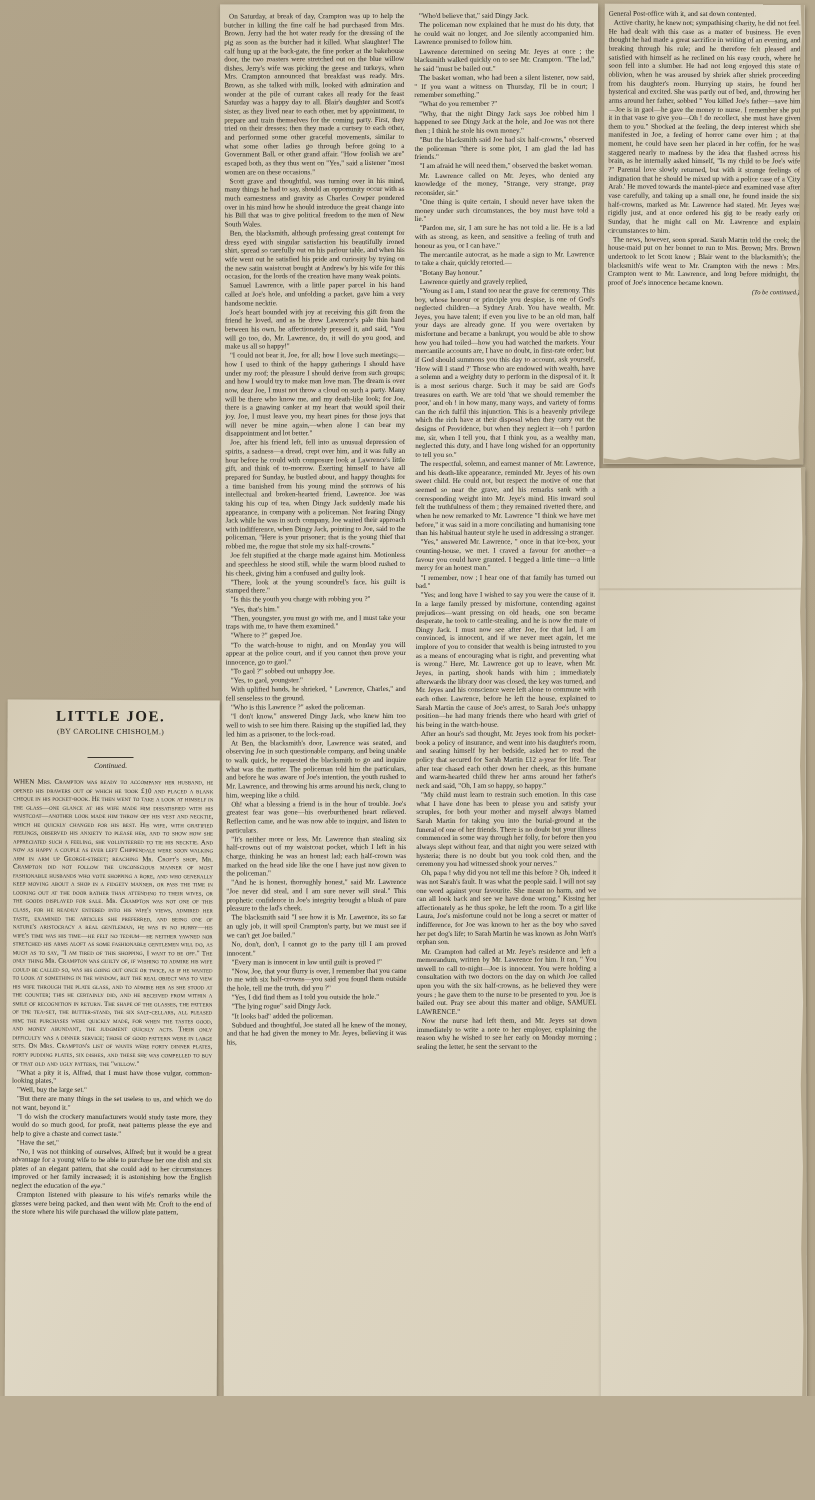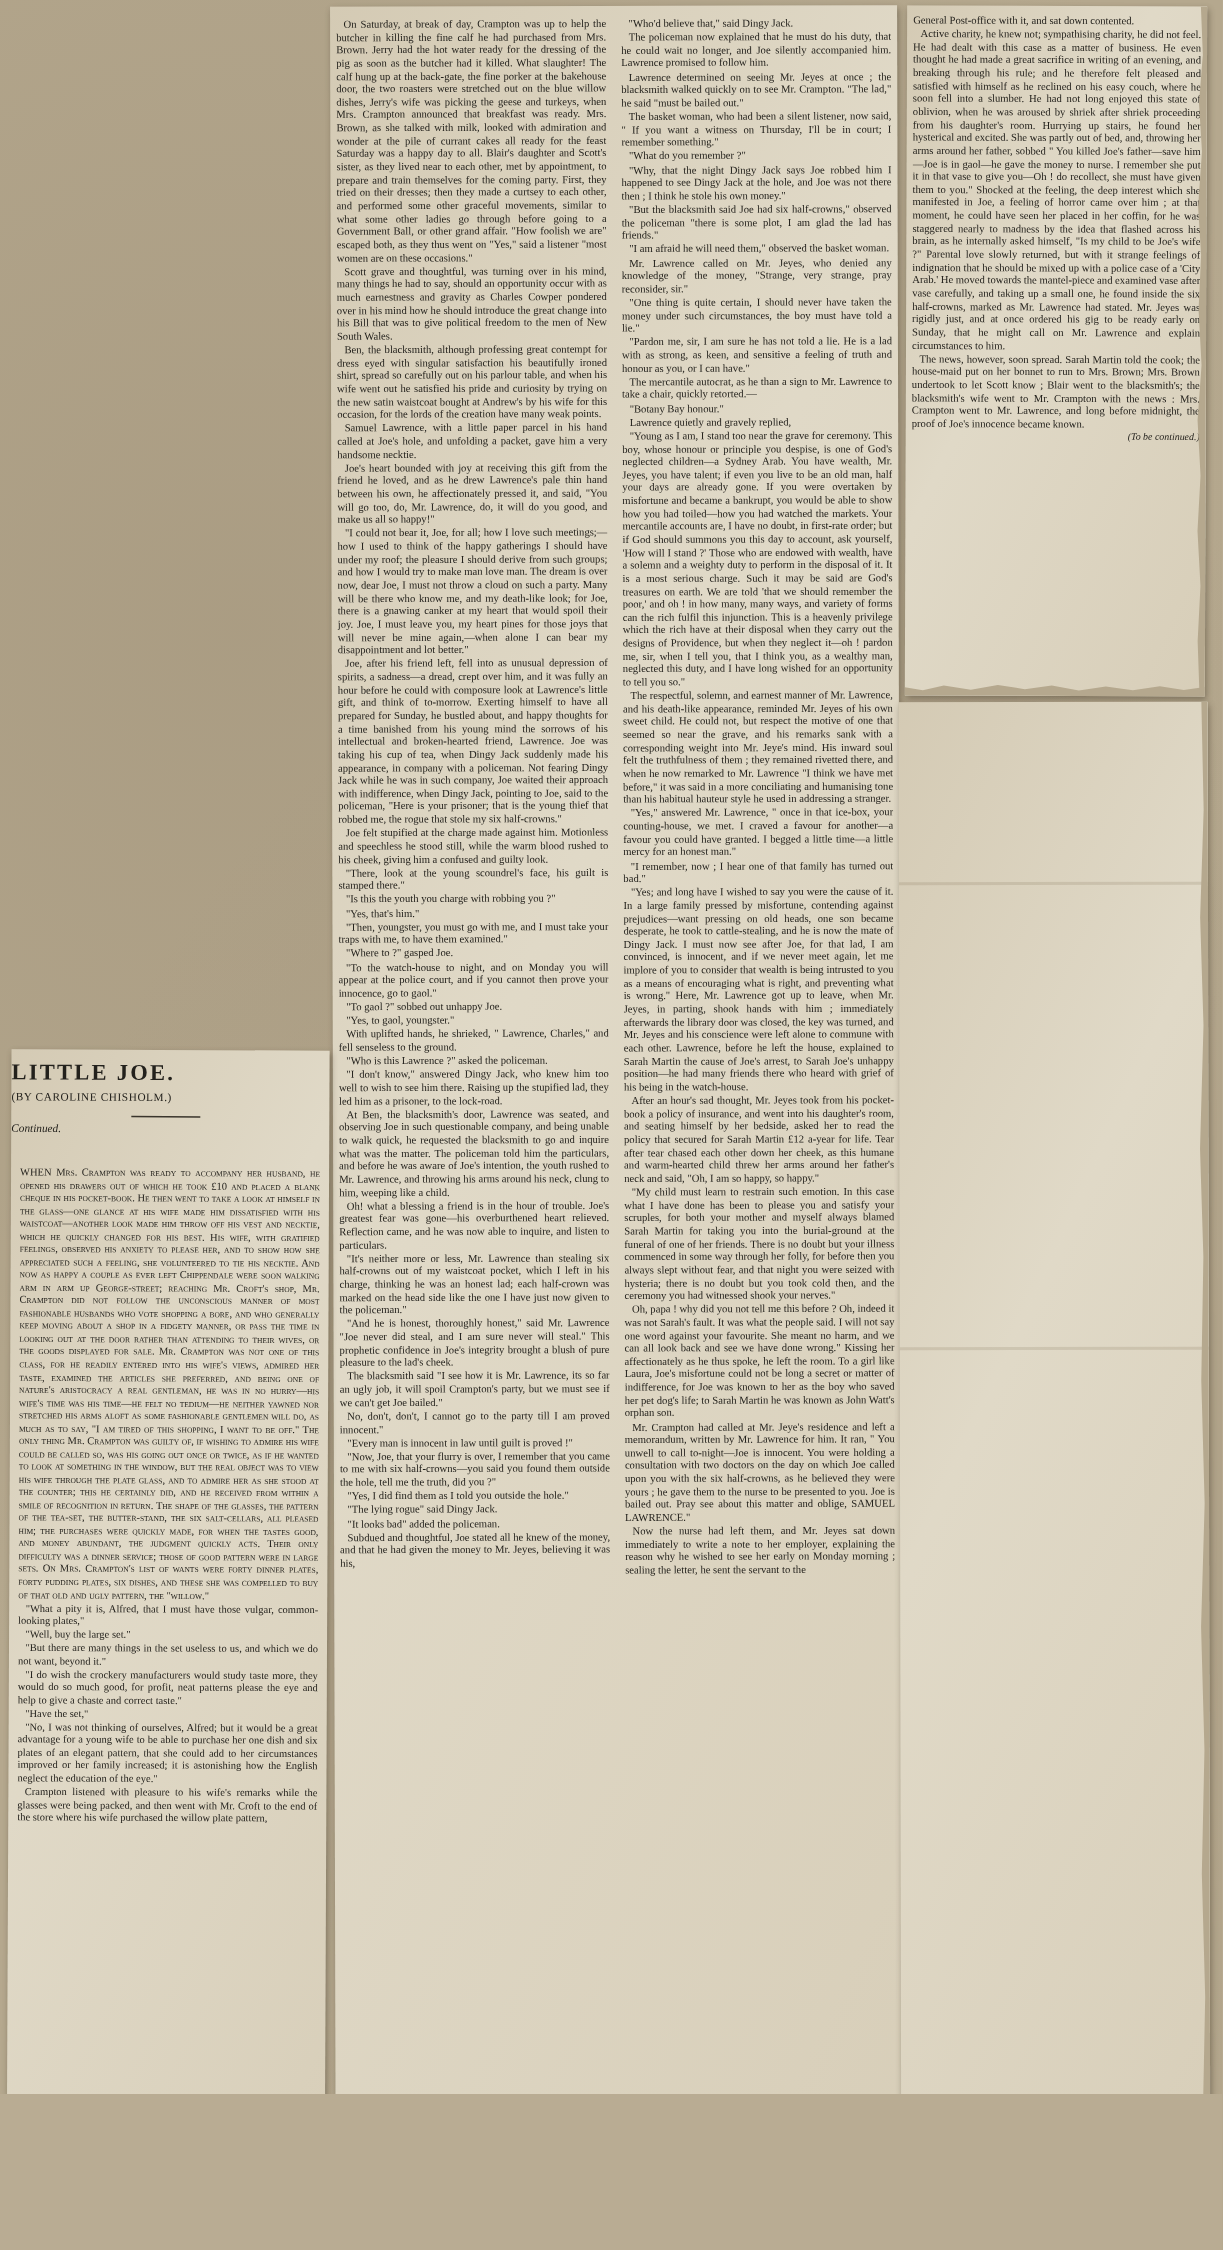--- a/index.html
+++ b/index.html
@@ -79,34 +79,34 @@
 
   
   #clip-left {
     left: 6px;
     top: 700px;
     width: 212px;
     height: 798px;
     transform: rotate(0.25deg);
   }
   #left-head {
-    text-align: left;
+    text-align: center;
     padding: 8px 6px 0 0;
   }
   #left-head .title {
     font-family: "Liberation Serif", serif;
     font-weight: bold;
     font-size: 15px;
     letter-spacing: 1.5px;
     margin-bottom: 2px;
   }
   #left-head .byline {
     font-size: 7.5px;
     letter-spacing: 0.4px;
-    margin-bottom: 8px;
+    margin-bottom: 21px;
   }
   #left-head .rule {
     width: 46px;
     height: 1px;
     background: #3a352c;
     margin: 2px auto 3px auto;
   }
   #left-head .contd {
     font-size: 7.5px;
     font-style: italic;
@@ -192,21 +192,21 @@
       <p>The policeman now explained that he must do his duty, that he could wait no longer, and Joe silently accompanied him. Lawrence promised to follow him.</p>
       <p>Lawrence determined on seeing Mr. Jeyes at once ; the blacksmith walked quickly on to see Mr. Crampton. "The lad," he said "must be bailed out."</p>
       <p>The basket woman, who had been a silent listener, now said, " If you want a witness on Thursday, I'll be in court; I remember something."</p>
       <p>"What do you remember ?"</p>
       <p>"Why, that the night Dingy Jack says Joe robbed him I happened to see Dingy Jack at the hole, and Joe was not there then ; I think he stole his own money."</p>
       <p>"But the blacksmith said Joe had six half-crowns," observed the policeman "there is some plot, I am glad the lad has friends."</p>
       <p>"I am afraid he will need them," observed the basket woman.</p>
       <p>Mr. Lawrence called on Mr. Jeyes, who denied any knowledge of the money, "Strange, very strange, pray reconsider, sir."</p>
       <p>"One thing is quite certain, I should never have taken the money under such circumstances, the boy must have told a lie."</p>
       <p>"Pardon me, sir, I am sure he has not told a lie. He is a lad with as strong, as keen, and sensitive a feeling of truth and honour as you, or I can have."</p>
-      <p>The mercantile autocrat, as he than a sign to Mr. Lawrence to take a chair, quickly retorted.—</p>
+      <p>The mercantile autocrat, as he made a sign to Mr. Lawrence to take a chair, quickly retorted.—</p>
       <p>"Botany Bay honour."</p>
       <p>Lawrence quietly and gravely replied,</p>
       <p>"Young as I am, I stand too near the grave for ceremony. This boy, whose honour or principle you despise, is one of God's neglected children—a Sydney Arab. You have wealth, Mr. Jeyes, you have talent; if even you live to be an old man, half your days are already gone. If you were overtaken by misfortune and became a bankrupt, you would be able to show how you had toiled—how you had watched the markets. Your mercantile accounts are, I have no doubt, in first-rate order; but if God should summons you this day to account, ask yourself, 'How will I stand ?' Those who are endowed with wealth, have a solemn and a weighty duty to perform in the disposal of it. It is a most serious charge. Such it may be said are God's treasures on earth. We are told 'that we should remember the poor,' and oh ! in how many, many ways, and variety of forms can the rich fulfil this injunction. This is a heavenly privilege which the rich have at their disposal when they carry out the designs of Providence, but when they neglect it—oh ! pardon me, sir, when I tell you, that I think you, as a wealthy man, neglected this duty, and I have long wished for an opportunity to tell you so."</p>
       <p>The respectful, solemn, and earnest manner of Mr. Lawrence, and his death-like appearance, reminded Mr. Jeyes of his own sweet child. He could not, but respect the motive of one that seemed so near the grave, and his remarks sank with a corresponding weight into Mr. Jeye's mind. His inward soul felt the truthfulness of them ; they remained rivetted there, and when he now remarked to Mr. Lawrence "I think we have met before," it was said in a more conciliating and humanising tone than his habitual hauteur style he used in addressing a stranger.</p>
       <p>"Yes," answered Mr. Lawrence, " once in that ice-box, your counting-house, we met. I craved a favour for another—a favour you could have granted. I begged a little time—a little mercy for an honest man."</p>
       <p>"I remember, now ; I hear one of that family has turned out bad."</p>
       <p>"Yes; and long have I wished to say you were the cause of it. In a large family pressed by misfortune, contending against prejudices—want pressing on old heads, one son became desperate, he took to cattle-stealing, and he is now the mate of Dingy Jack. I must now see after Joe, for that lad, I am convinced, is innocent, and if we never meet again, let me implore of you to consider that wealth is being intrusted to you as a means of encouraging what is right, and preventing what is wrong." Here, Mr. Lawrence got up to leave, when Mr. Jeyes, in parting, shook hands with him ; immediately afterwards the library door was closed, the key was turned, and Mr. Jeyes and his conscience were left alone to commune with each other. Lawrence, before he left the house, explained to Sarah Martin the cause of Joe's arrest, to Sarah Joe's unhappy position—he had many friends there who heard with grief of his being in the watch-house.</p>
       <p>After an hour's sad thought, Mr. Jeyes took from his pocket-book a policy of insurance, and went into his daughter's room, and seating himself by her bedside, asked her to read the policy that secured for Sarah Martin £12 a-year for life. Tear after tear chased each other down her cheek, as this humane and warm-hearted child threw her arms around her father's neck and said, "Oh, I am so happy, so happy."</p>
       <p>"My child must learn to restrain such emotion. In this case what I have done has been to please you and satisfy your scruples, for both your mother and myself always blamed Sarah Martin for taking you into the burial-ground at the funeral of one of her friends. There is no doubt but your illness commenced in some way through her folly, for before then you always slept without fear, and that night you were seized with hysteria; there is no doubt but you took cold then, and the ceremony you had witnessed shook your nerves."</p>
       <p>Oh, papa ! why did you not tell me this before ? Oh, indeed it was not Sarah's fault. It was what the people said. I will not say one word against your favourite. She meant no harm, and we can all look back and see we have done wrong." Kissing her affectionately as he thus spoke, he left the room. To a girl like Laura, Joe's misfortune could not be long a secret or matter of indifference, for Joe was known to her as the boy who saved her pet dog's life; to Sarah Martin he was known as John Watt's orphan son.</p>

